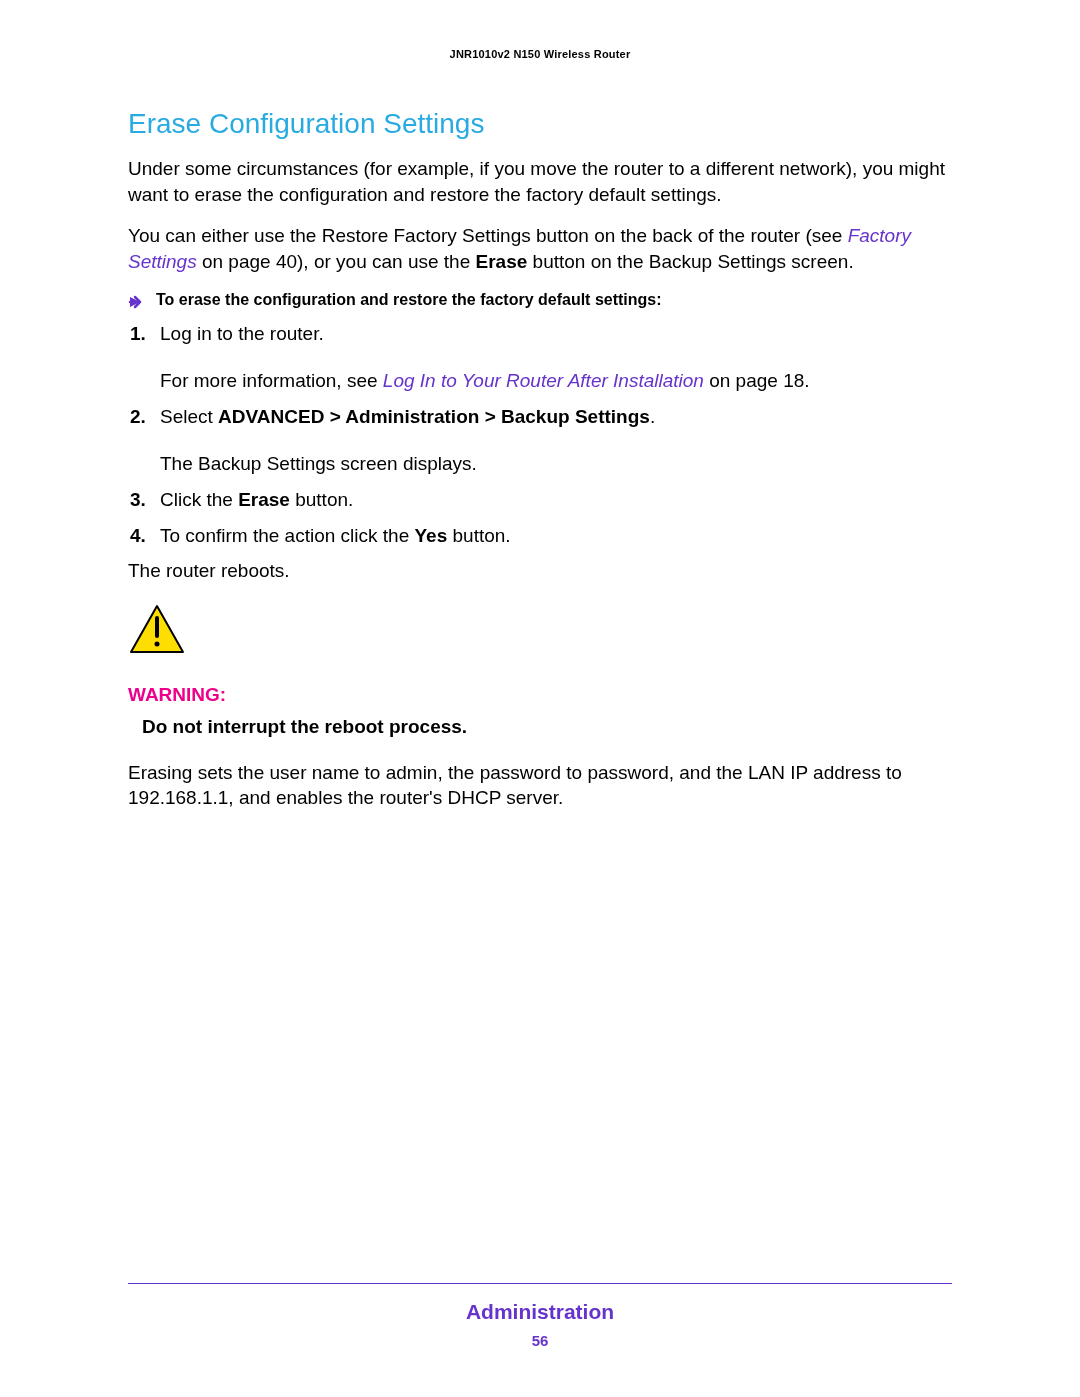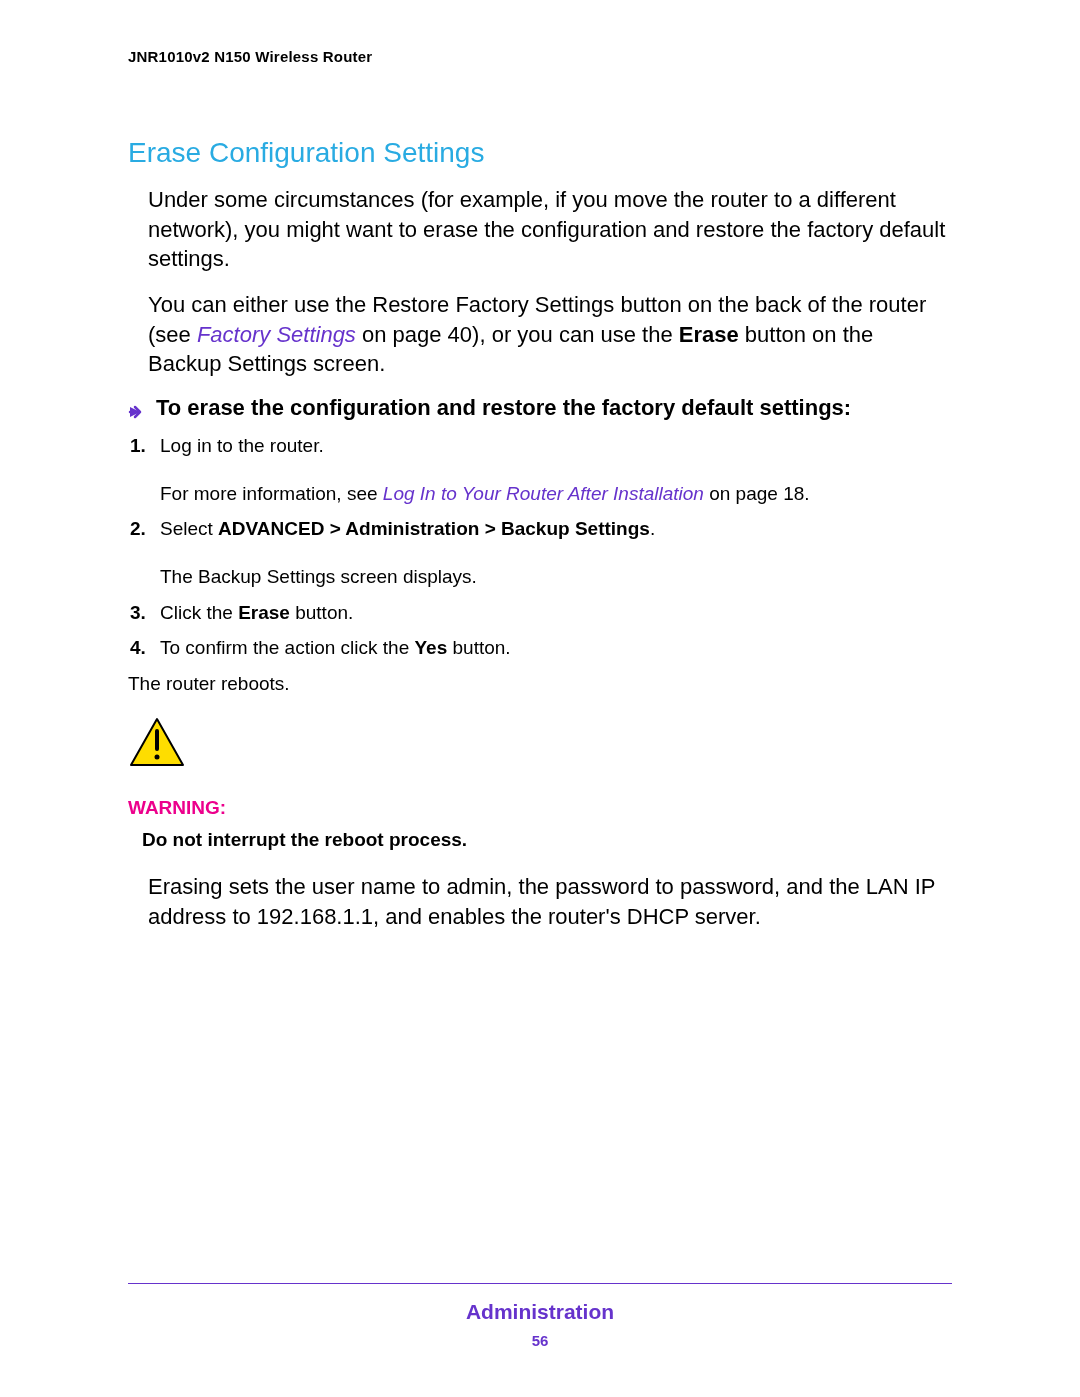--- a/index.html
+++ b/index.html
@@ -10,40 +10,39 @@
       background: #fff;
       color: #000;
     }
     .page {
       padding: 48px 128px 40px;
       box-sizing: border-box;
       height: 1397px;
       position: relative;
     }
     .header {
-      text-align: left;
-      font-weight: 700;
-      font-size: 15px;
+      text-align: center;
+      font-weight: 700;
+      font-size: 11px;
       letter-spacing: 0.2px;
-      margin-bottom: 72px;
+      margin-bottom: 48px;
     }
     .section-title {
       color: #29abe2;
       font-size: 28px;
       font-weight: 400;
       margin-bottom: 16px;
     }
     .para {
-      font-size: 22px;
+      font-size: 19px;
       line-height: 1.35;
       margin-bottom: 16px;
-      margin-left: 20px;
     }
     .intro-heading {
-      font-size: 22px;
+      font-size: 16px;
       font-weight: 700;
       margin-bottom: 12px;
       position: relative;
       padding-left: 28px;
     }
     .intro-heading .arrow {
       position: absolute;
       left: 0;
       top: 4px;
     }

